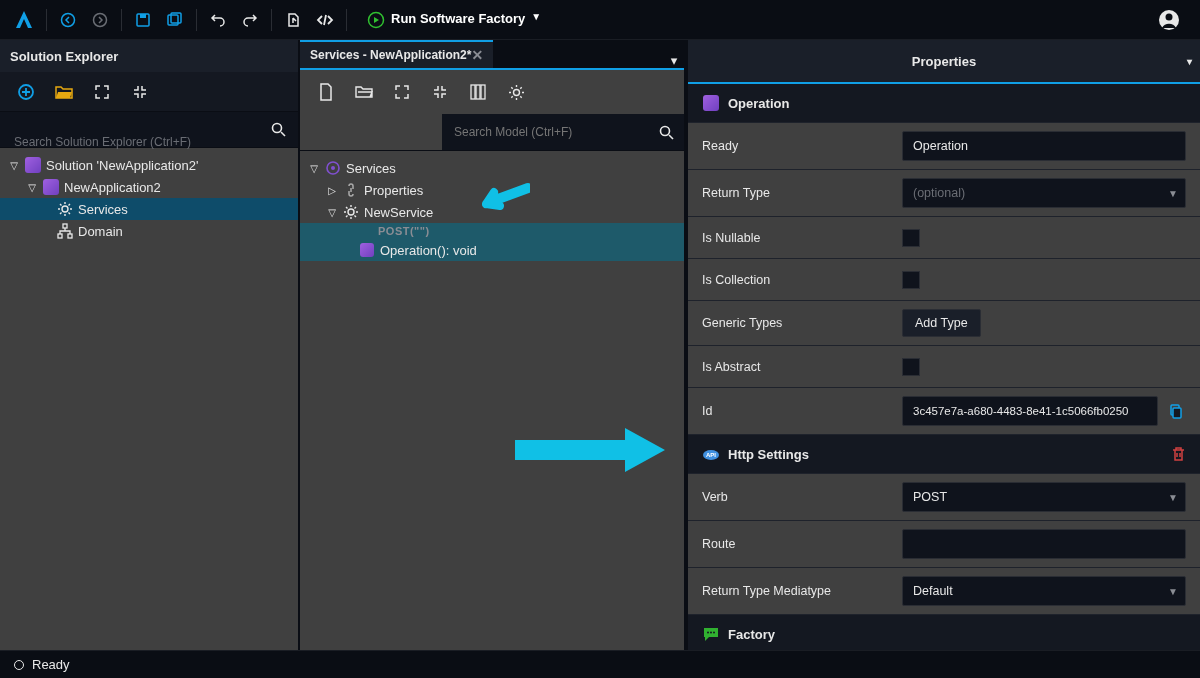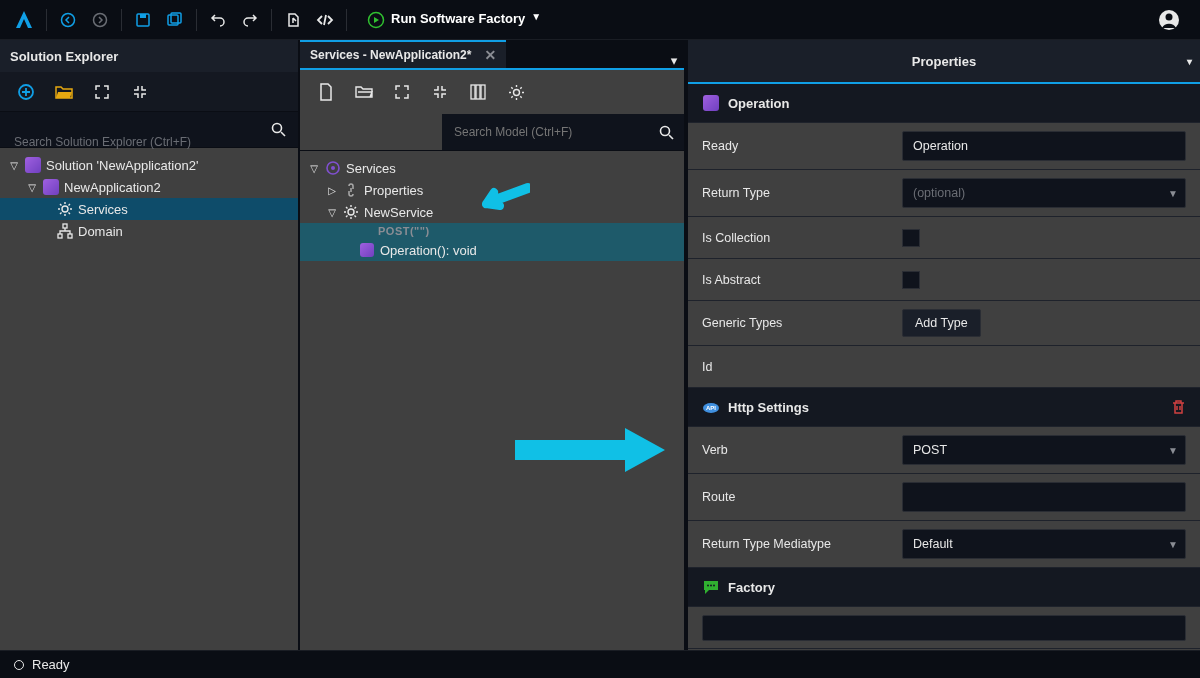--- a/index.html
+++ b/index.html
@@ -36,21 +36,21 @@
 .tree-row { display: flex; align-items: center; height: 22px; padding: 0 8px; cursor: pointer; gap: 4px; white-space: nowrap; }
 .tree-row.selected { background: #0e4c6a; }
 .tree-row.selected-dark { background: #1e5a6a; }
 .chev { width: 12px; display: inline-flex; justify-content: center; color: #e8e8e8; font-size: 10px; }
 .tree-icon { width: 18px; height: 18px; display: inline-flex; align-items: center; justify-content: center; }
 .hex-icon { width: 16px; height: 16px; background: linear-gradient(135deg,#a060e0,#7040c0); border-radius: 3px; }
 .gear-mini { color: #e8e8e8; font-size: 13px; }
 .dom-icon { color: #e8e8e8; font-size: 12px; }
 
 .mid-tabbar { height: 30px; background: #0a0d14; display: flex; align-items: flex-end; border-bottom: 2px solid #109fe6; }
-.mid-tab { height: 28px; background: #1a1f29; display: flex; align-items: center; padding: 0 10px; gap: 13px; font-weight: 700; font-size: 12px; border-top: 2px solid #109fe6; }
+.mid-tab { height: 28px; background: #1a1f29; display: flex; align-items: center; padding: 0 10px; gap: 0; font-weight: 700; font-size: 12px; border-top: 2px solid #109fe6; }
 .mid-tab .close { color: #8a8d94; cursor: pointer; font-size: 14px; }
 .mid-tab-chev { margin-left: auto; width: 20px; color: #e8e8e8; display: flex; justify-content: center; cursor: pointer; }
 
 .mid-toolbar-row { display: flex; }
 .mid-toolbar { display: flex; align-items: center; padding: 4px 8px; gap: 2px; }
 .mid-search { flex: 1; background: #0f131c; display: flex; align-items: center; padding: 0 6px; height: 36px; }
 .mid-search input { flex: 1; background: transparent; border: none; outline: none; color: #e8e8e8; font-size: 12px; padding: 6px; }
 
 .badge-post { font-size: 11px; font-weight: 700; color: #8a8d94; letter-spacing: .5px; }
 .op-label { display: flex; align-items: center; gap: 4px; }
@@ -362,39 +362,54 @@
             <input class="input-text" value="Operation" style="">
           </div>
       </div>
       <div class="prop-row">
         <div class="prop-label">Return Type</div>
         <div class="prop-value">
             <div class="select-wrap"><input class="input-text" placeholder="(optional)" style=""><span class="caret">▼</span></div>
           </div>
       </div>
       <div class="prop-row">
+        <div class="prop-label">Is Nullable</div>
+        <div class="prop-value">
+            <div class="checkbox"></div>
+          </div>
+      </div>
+      <div class="prop-row">
         <div class="prop-label">Is Collection</div>
         <div class="prop-value">
             <div class="checkbox"></div>
           </div>
       </div>
       <div class="prop-row">
+        <div class="prop-label">Generic Types</div>
+        <div class="prop-value">
+            <button class="btn-small">Add Type</button>
+          </div>
+      </div>
+      <div class="prop-row">
         <div class="prop-label">Is Abstract</div>
         <div class="prop-value">
             <div class="checkbox"></div>
           </div>
       </div>
       <div class="prop-row">
-        <div class="prop-label">Generic Types</div>
-        <div class="prop-value">
-            <button class="btn-small">Add Type</button>
-          </div>
-      </div>
-      <div class="prop-row">
         <div class="prop-label">Id</div>
+        <div class="prop-value">
+          <input class="input-text" readonly="" style="font-size: 11.5px;" value="3c457e7a-a680-4483-8e41-1c5066fb0250">
+          <div class="copy-btn">
+              <svg width="15" height="15" viewBox="0 0 15 15">
+                <rect x="3" y="1" width="8" height="10" rx="1" fill="none" stroke="currentColor" stroke-width="1.5"></rect>
+                <rect x="5" y="4" width="8" height="10" rx="1" fill="#141821" stroke="currentColor" stroke-width="1.5"></rect>
+              </svg>
+            </div>
+        </div>
       </div>
 
       <div class="group-header">
         <span class="gh-icon">
             <svg width="18" height="14" viewBox="0 0 18 14">
               <ellipse cx="9" cy="8" rx="8" ry="5" fill="#4090e0"></ellipse>
               <text x="9" y="10" font-size="6" fill="#fff" text-anchor="middle" font-weight="bold">API</text>
             </svg>
           </span>
         <span>Http Settings</span>

